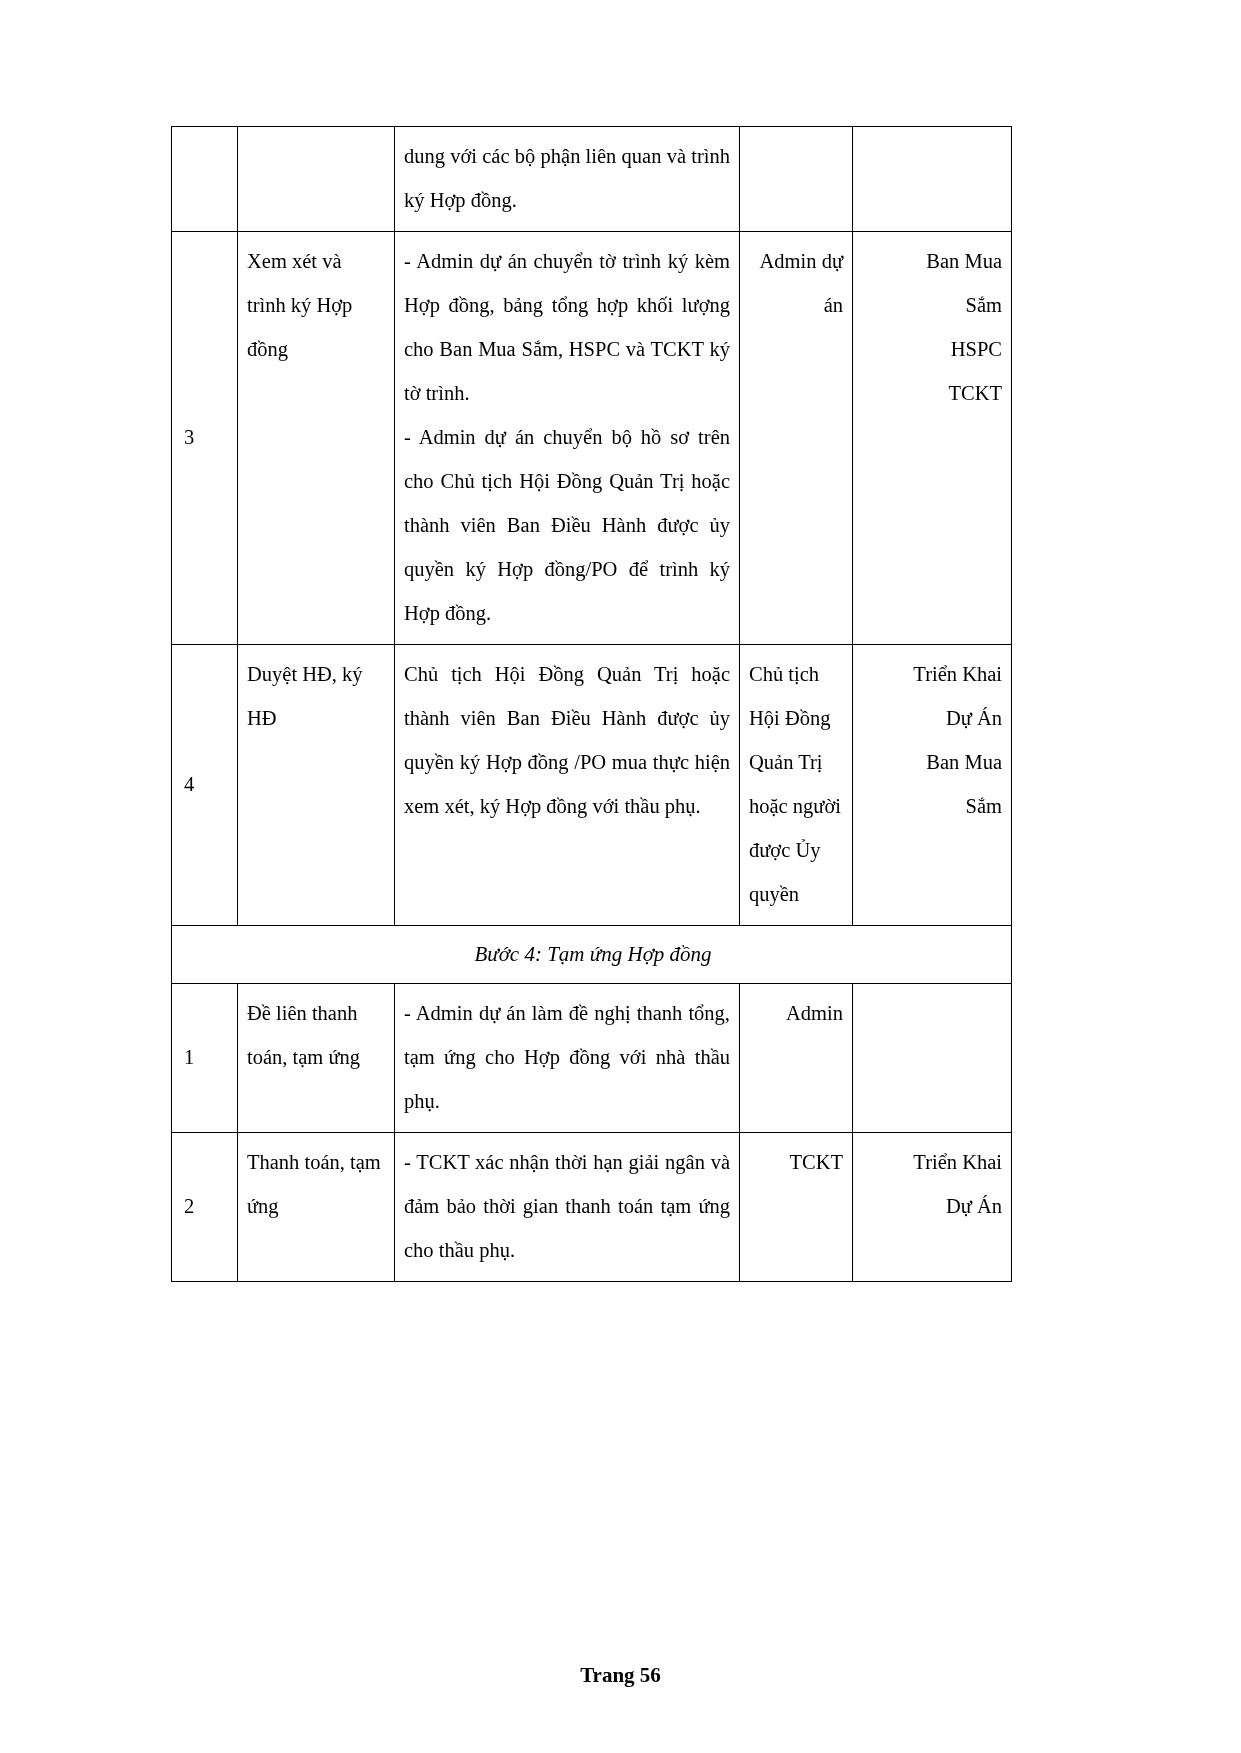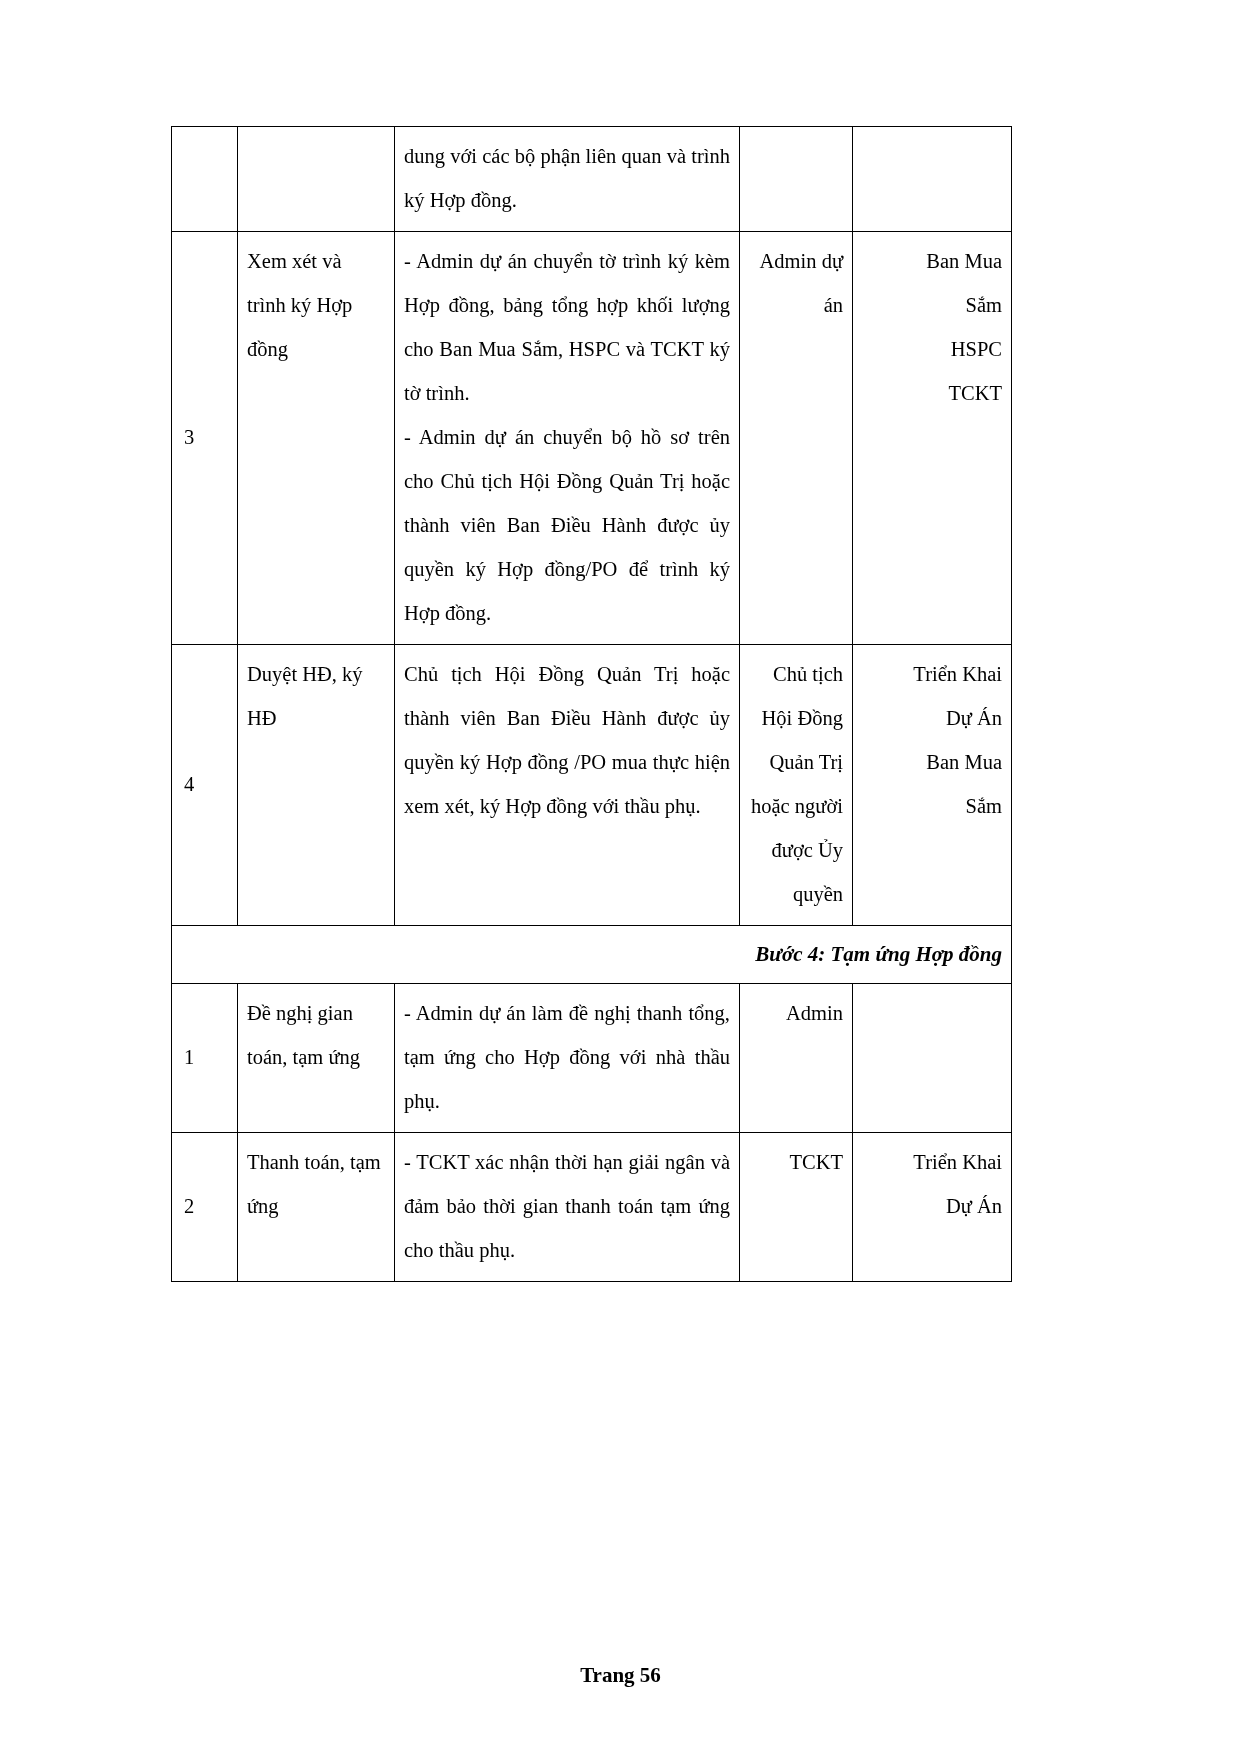--- a/index.html
+++ b/index.html
@@ -51,31 +51,31 @@
   }
   td.desc {
     text-align: justify;
     text-justify: inter-word;
     hyphens: none;
   }
   td.resp, td.rel {
     text-align: right;
   }
   td.resp.center {
-    text-align: right;
+    text-align: left;
   }
   td.mid { vertical-align: middle; }
 
   tr.step-header td {
     font-style: italic;
-    font-weight: bold;
+    font-weight: normal;
     font-size: 21px;
     line-height: 38px;
     padding: 9px 9px 10px 12px;
-    text-align: right;
+    text-align: center;
   }
 
   .footer {
     position: absolute;
     left: 0;
     top: 1663px;
     width: 1241px;
     text-align: center;
     font-size: 21px;
     font-weight: bold;
@@ -133,21 +133,21 @@
           <div>Sắm</div>
         </td>
       </tr>
 
       <tr class="step-header">
         <td colspan="5">Bước 4: Tạm ứng Hợp đồng</td>
       </tr>
 
       <tr>
         <td class="no mid">1</td>
-        <td class="step">Đề nghị gian toán, tạm ứng</td>
+        <td class="step">Đề liên thanh toán, tạm ứng</td>
         <td class="desc">- Admin dự án làm đề nghị thanh tổng, tạm ứng cho Hợp đồng với nhà thầu phụ.</td>
         <td class="resp">Admin</td>
         <td class="rel"></td>
       </tr>
 
       <tr>
         <td class="no mid">2</td>
         <td class="step">Thanh toán, tạm ứng</td>
         <td class="desc">- TCKT xác nhận thời hạn giải ngân và đảm bảo thời gian thanh toán tạm ứng cho thầu phụ.</td>
         <td class="resp">TCKT</td>

